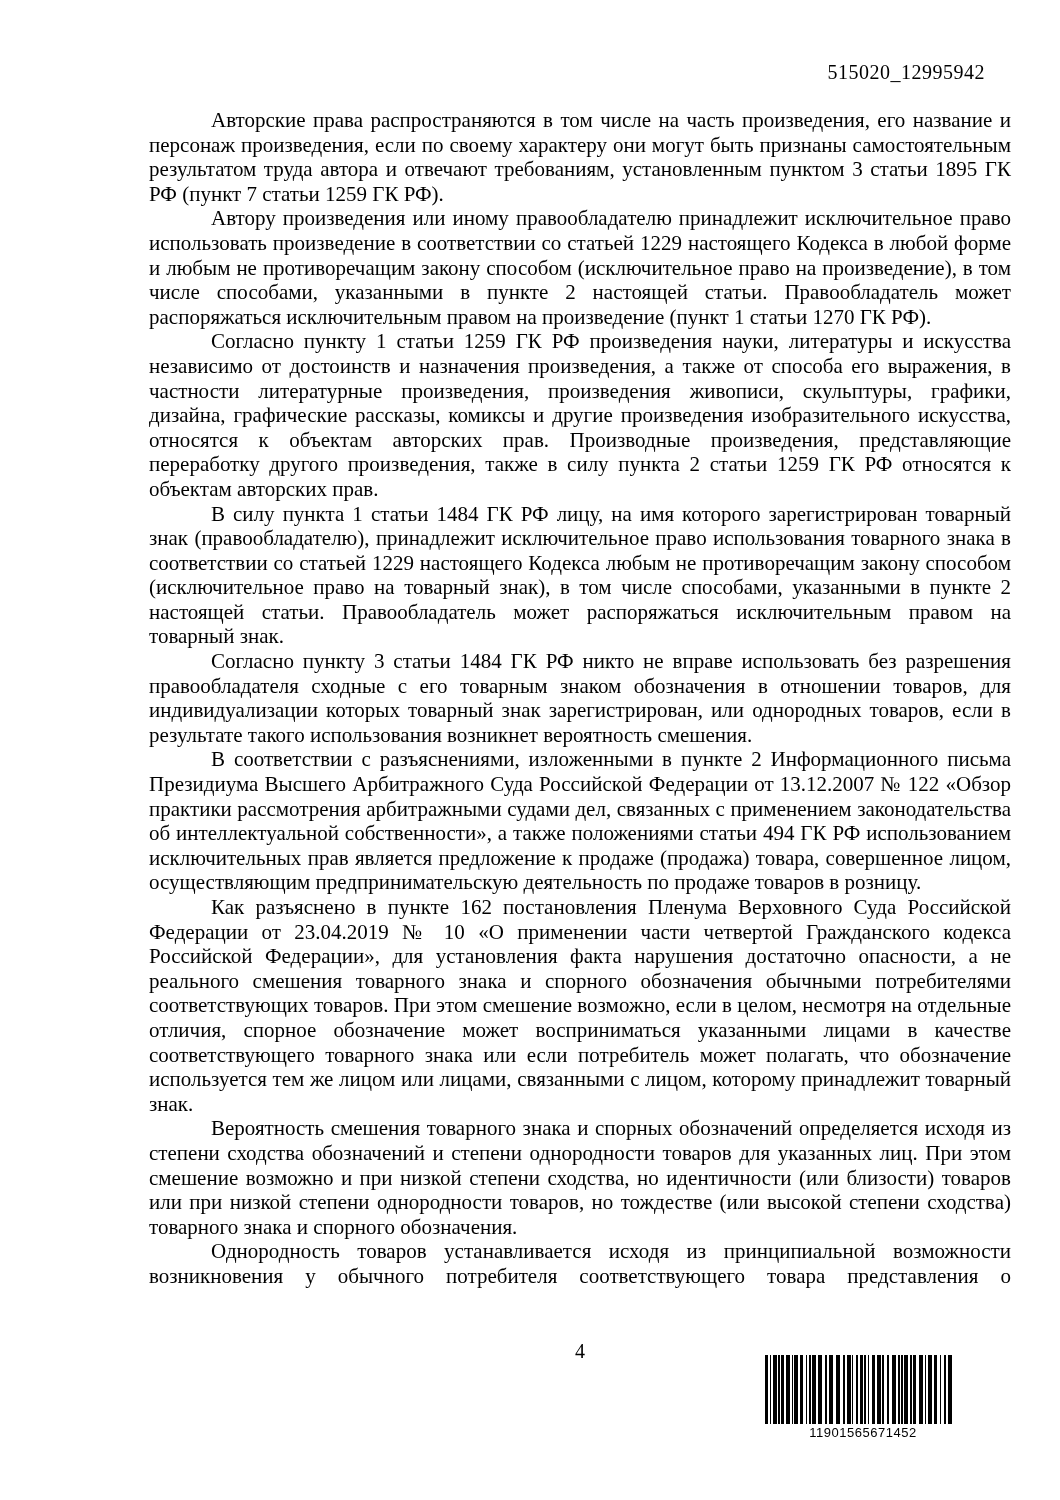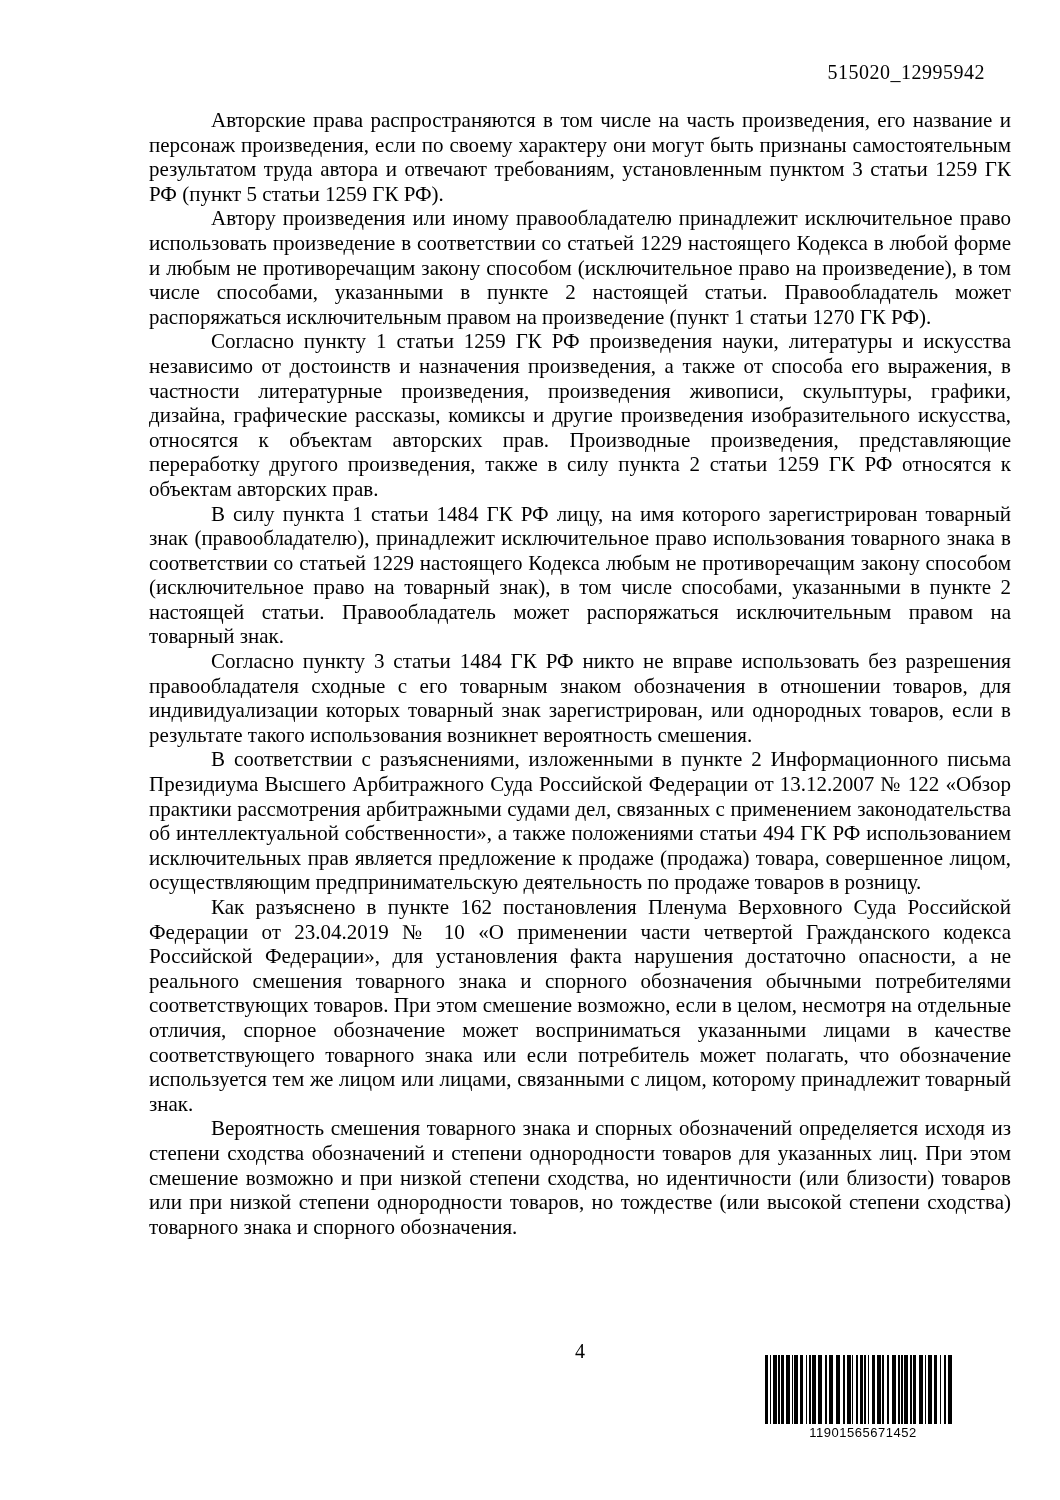--- a/index.html
+++ b/index.html
@@ -64,28 +64,29 @@
   }
 </style>
 </head>
 <body>
 
 <div class="page">
 
   <div class="doc-id">515020_12995942</div>
 
   <div class="body-text">
-    <p>Авторские права распространяются в том числе на часть произведения, его название и персонаж произведения, если по своему характеру они могут быть признаны самостоятельным результатом труда автора и отвечают требованиям, установленным пунктом 3 статьи 1259 ГК РФ (пункт 5 статьи 1259 ГК РФ).</p>
+    <p>Авторские права распространяются в том числе на часть произведения, его название и персонаж произведения, если по своему характеру они могут быть признаны самостоятельным результатом труда автора и отвечают требованиям, установленным пунктом 3 статьи 1895 ГК РФ (пункт 7 статьи 1259 ГК РФ).</p>
     <p>Автору произведения или иному правообладателю принадлежит исключительное право использовать произведение в соответствии со статьей 1229 настоящего Кодекса в любой форме и любым не противоречащим закону способом (исключительное право на произведение), в том числе способами, указанными в пункте 2 настоящей статьи. Правообладатель может распоряжаться исключительным правом на произведение (пункт 1 статьи 1270 ГК РФ).</p>
     <p>Согласно пункту 1 статьи 1259 ГК РФ произведения науки, литературы и искусства независимо от достоинств и назначения произведения, а также от способа его выражения, в частности литературные произведения, произведения живописи, скульптуры, графики, дизайна, графические рассказы, комиксы и другие произведения изобразительного искусства, относятся к объектам авторских прав. Производные произведения, представляющие переработку другого произведения, также в силу пункта 2 статьи 1259 ГК РФ относятся к объектам авторских прав.</p>
     <p>В силу пункта 1 статьи 1484 ГК РФ лицу, на имя которого зарегистрирован товарный знак (правообладателю), принадлежит исключительное право использования товарного знака в соответствии со статьей 1229 настоящего Кодекса любым не противоречащим закону способом (исключительное право на товарный знак), в том числе способами, указанными в пункте 2 настоящей статьи. Правообладатель может распоряжаться исключительным правом на товарный знак.</p>
     <p>Согласно пункту 3 статьи 1484 ГК РФ никто не вправе использовать без разрешения правообладателя сходные с его товарным знаком обозначения в отношении товаров, для индивидуализации которых товарный знак зарегистрирован, или однородных товаров, если в результате такого использования возникнет вероятность смешения.</p>
     <p>В соответствии с разъяснениями, изложенными в пункте 2 Информационного письма Президиума Высшего Арбитражного Суда Российской Федерации от 13.12.2007 № 122 «Обзор практики рассмотрения арбитражными судами дел, связанных с применением законодательства об интеллектуальной собственности», а также положениями статьи 494 ГК РФ использованием исключительных прав является предложение к продаже (продажа) товара, совершенное лицом, осуществляющим предпринимательскую деятельность по продаже товаров в розницу.</p>
     <p>Как разъяснено в пункте 162 постановления Пленума Верховного Суда Российской Федерации от 23.04.2019 № 10 «О применении части четвертой Гражданского кодекса Российской Федерации», для установления факта нарушения достаточно опасности, а не реального смешения товарного знака и спорного обозначения обычными потребителями соответствующих товаров. При этом смешение возможно, если в целом, несмотря на отдельные отличия, спорное обозначение может восприниматься указанными лицами в качестве соответствующего товарного знака или если потребитель может полагать, что обозначение используется тем же лицом или лицами, связанными с лицом, которому принадлежит товарный знак.</p>
     <p>Вероятность смешения товарного знака и спорных обозначений определяется исходя из степени сходства обозначений и степени однородности товаров для указанных лиц. При этом смешение возможно и при низкой степени сходства, но идентичности (или близости) товаров или при низкой степени однородности товаров, но тождестве (или высокой степени сходства) товарного знака и спорного обозначения.</p>
+    <p class="continued">Однородность товаров устанавливается исходя из принципиальной возможности возникновения у обычного потребителя соответствующего товара представления о</p>
   </div>
 
   <div class="page-number">4</div>
 
   <div class="barcode">
     <div class="barcode-bars">
         <span style="width:3px"></span>
         <span class="gap" style="width:2px"></span>
         <span style="width:1px"></span>
         <span class="gap" style="width:2px"></span>

